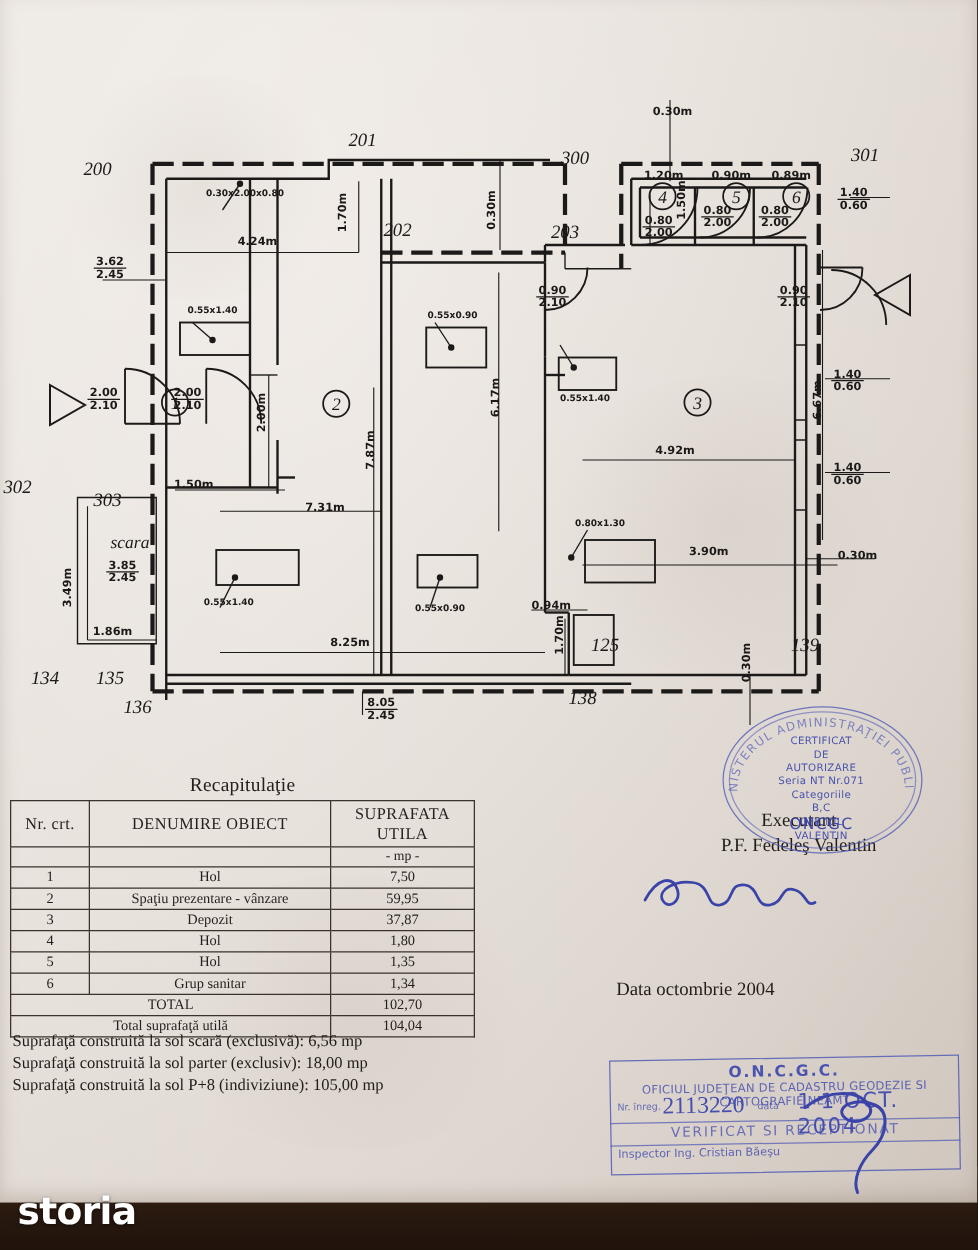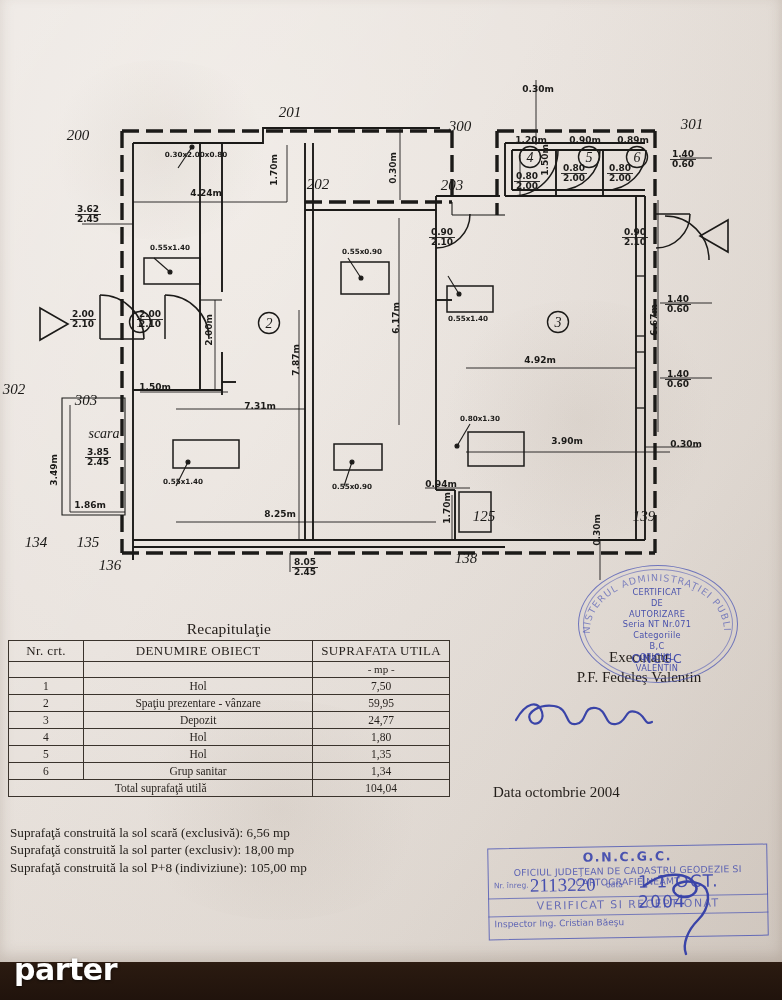--- a/index.html
+++ b/index.html
@@ -37,21 +37,21 @@
     font-family:"DejaVu Sans",sans-serif;font-weight:bold;font-size:30px;
     color:#ffffff;letter-spacing:-.5px;
     text-shadow:0 1px 3px rgba(0,0,0,.55);
   }
 
   
   #plan{position:absolute;left:0;top:0;width:782px;height:600px;}
   #plan svg{display:block;}
 
   
-  #recap{position:absolute;left:8px;top:620px;width:442px;}
+  #recap{position:absolute;left:8px;top:620px;width:372px;}
   #recap-title{
     text-align:center;font-size:15.5px;color:#25201c;margin-bottom:2px;
     letter-spacing:.2px;
   }
   table.recap{
     border-collapse:collapse;width:100%;
     font-size:11.5px;color:#241f1b;
   }
   table.recap td,table.recap th{
     border:1px solid #3a332c;padding:1px 14px;text-align:center;
@@ -439,36 +439,40 @@
             <td>7,50</td>
           </tr>
           <tr>
             <td>2</td>
             <td>Spaţiu prezentare - vânzare</td>
             <td>59,95</td>
           </tr>
           <tr>
             <td>3</td>
             <td>Depozit</td>
-            <td>24,77</td>
+            <td>37,87</td>
           </tr>
           <tr>
             <td>4</td>
             <td>Hol</td>
             <td>1,80</td>
           </tr>
           <tr>
             <td>5</td>
             <td>Hol</td>
             <td>1,35</td>
           </tr>
           <tr>
             <td>6</td>
             <td>Grup sanitar</td>
             <td>1,34</td>
+          </tr>
+          <tr>
+            <td colspan="2" class="bold">TOTAL</td>
+            <td class="bold">102,70</td>
           </tr>
           <tr>
             <td colspan="2">Total suprafaţă utilă</td>
             <td>104,04</td>
           </tr>
         </tbody>
     </table>
   </div>
 
   <div id="notes">
@@ -526,14 +530,14 @@
     <div class="r4">VERIFICAT SI RECEPTIONAT</div>
     <div class="sep2"></div>
     <div class="r5">Inspector Ing. Cristian Băeşu</div>
   </div>
 
   <svg id="sign2" viewBox="0 0 120 95">
     <path d="M4,24 C24,8 50,10 56,24 C60,34 40,40 34,30 C30,22 46,16 60,22
              C72,27 70,46 58,58 C48,68 42,82 46,92" fill="none" stroke="#3a44a8" stroke-width="2.4" stroke-linecap="round"></path>
   </svg>
 
-  <div id="watermark">parter</div>
+  <div id="watermark">storia</div>
 </div>
 
 </body></html>

